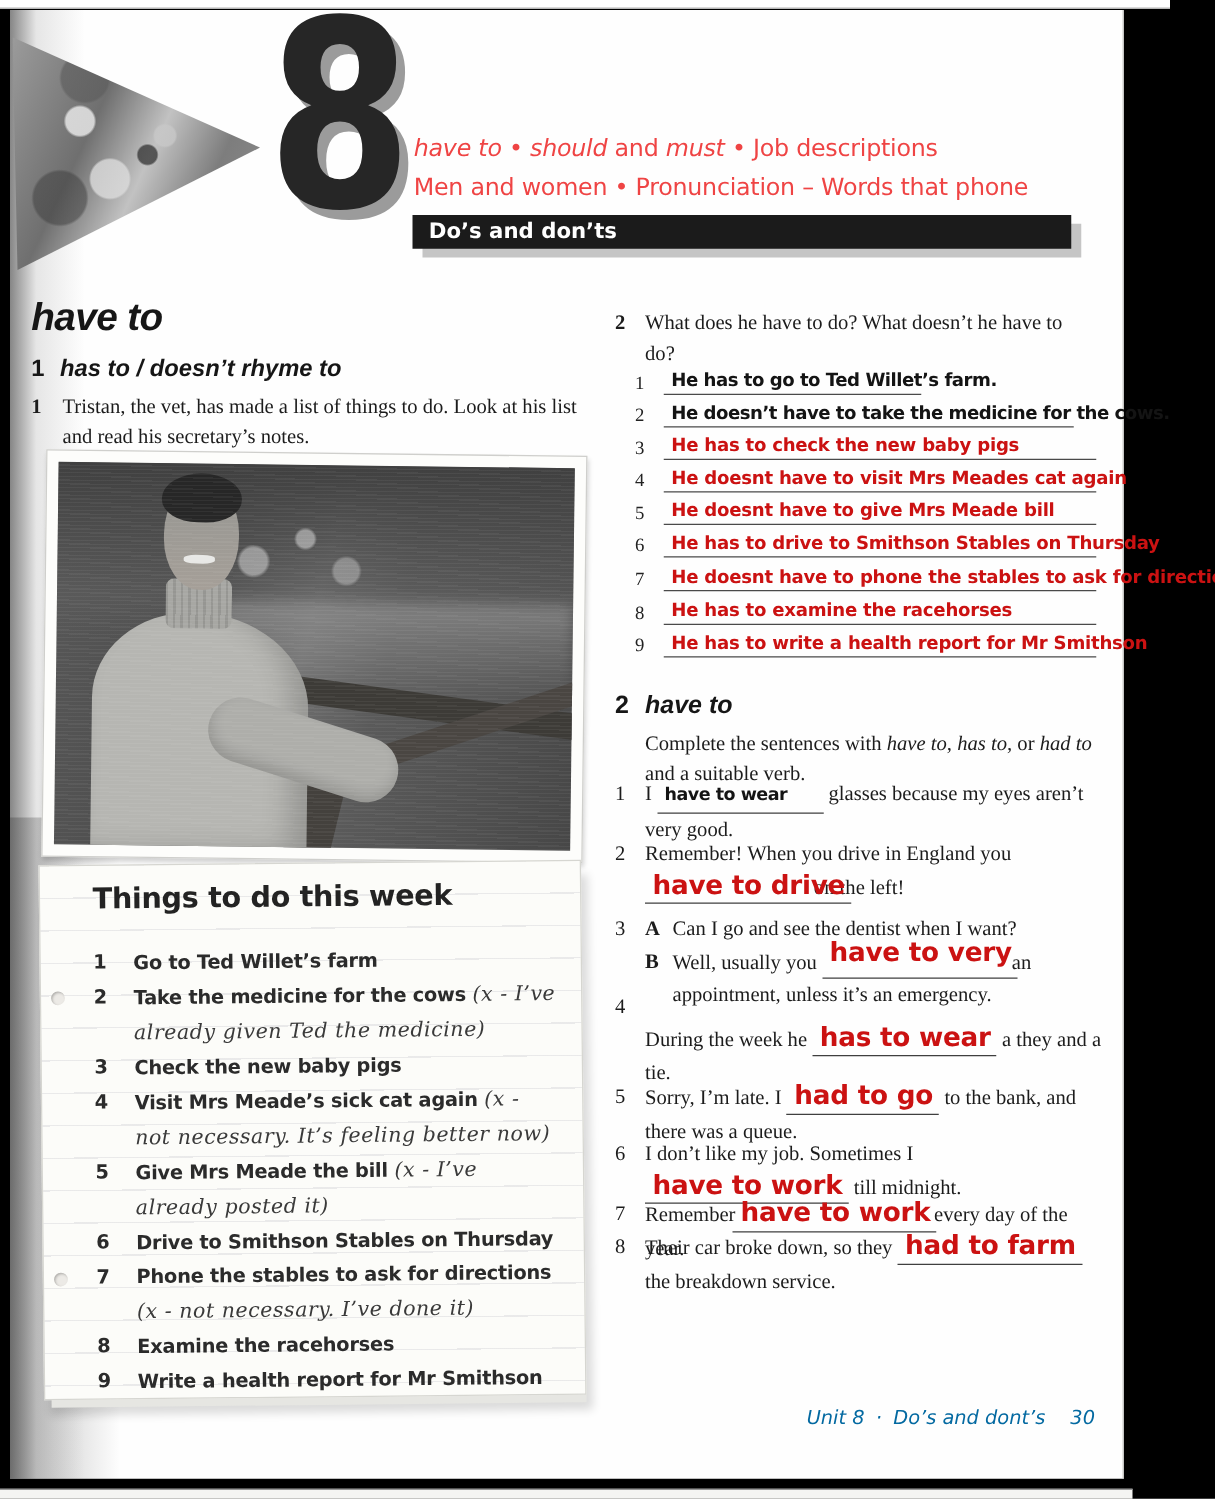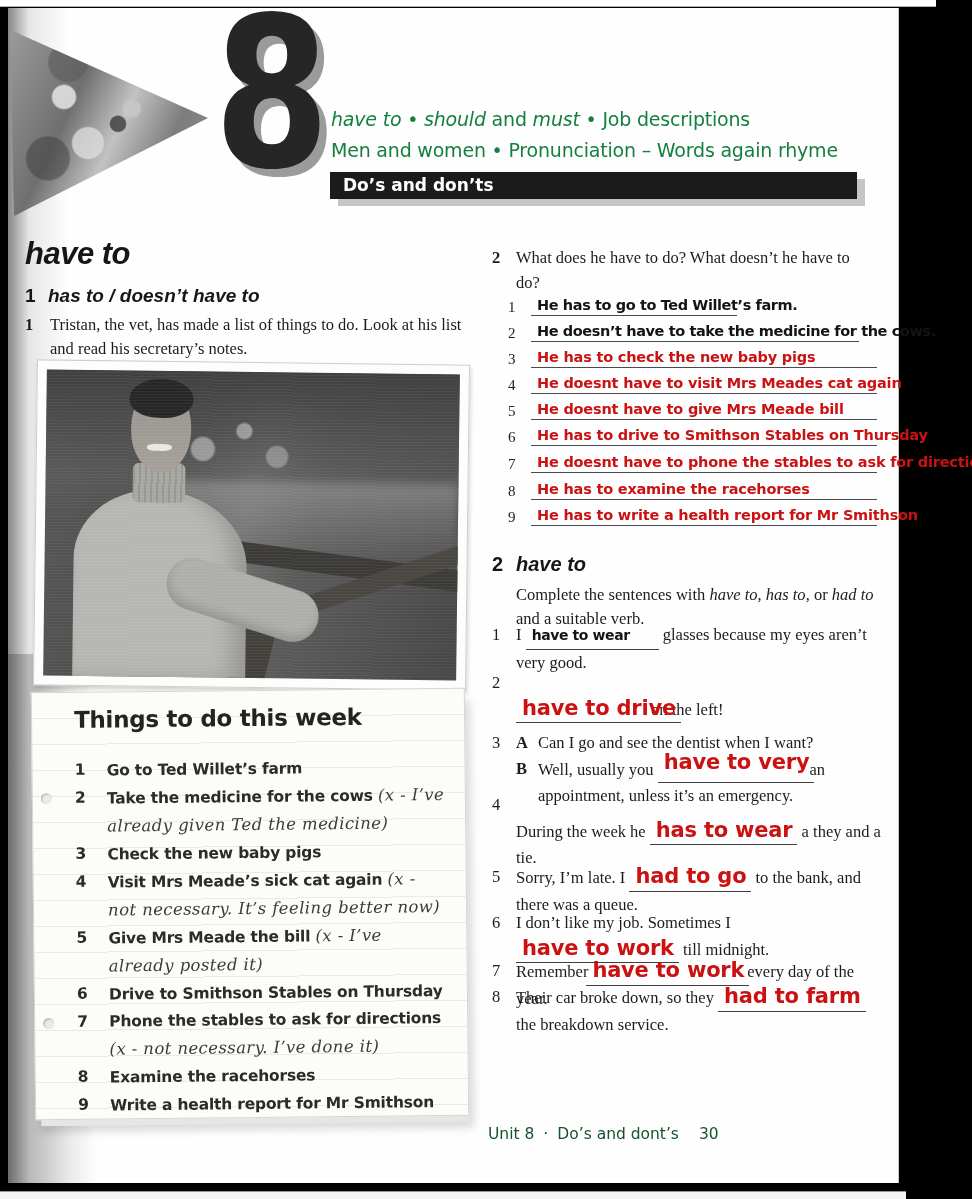--- a/index.html
+++ b/index.html
@@ -30,21 +30,21 @@
           radial-gradient(circle at 62% 44%, rgba(200,200,200,0.8) 0 5%, rgba(200,200,200,0) 6%),
           radial-gradient(circle at 20% 70%, rgba(60,60,60,0.5) 0 10%, rgba(60,60,60,0) 11%),
           radial-gradient(circle at 30% 20%, rgba(90,90,90,0.6) 0 9%, rgba(90,90,90,0) 10%),
           linear-gradient(115deg,#9d9d9d 0%,#6f6f6f 35%,#c2c2c2 55%,#7d7d7d 75%,#8f8f8f 100%);
         filter:drop-shadow(3px 4px 2px rgba(0,0,0,0.3));}
   .big-number{position:absolute;left:206px;top:-28px;font-family:"DejaVu Sans",sans-serif;
         font-weight:bold;font-size:208px;line-height:1.1;color:#262626;
         transform:scaleX(0.80);transform-origin:left top;
         text-shadow:9px 8px 0 rgba(130,130,130,0.8);}
   .topics{position:absolute;left:323px;font-family:"DejaVu Sans",sans-serif;font-size:19px;
-        color:#15803d;letter-spacing:-0.2px;white-space:nowrap;}
+        color:#ef4444;letter-spacing:-0.2px;white-space:nowrap;}
   .topics .it{font-style:italic;}
   .t1{top:100px;} .t2{top:131px;}
   .banner{position:absolute;left:322px;top:164px;width:527px;height:27px;background:#1b1b1b;
         color:#fff;font-family:"DejaVu Sans",sans-serif;font-weight:bold;font-size:17px;
         line-height:27px;padding-left:13px;box-sizing:border-box;
         box-shadow:8px 7px 0 rgba(140,140,140,0.5);}
 
   
   .lc-heading{position:absolute;left:17px;top:228px;font-family:"Liberation Sans",sans-serif;
         font-style:italic;font-weight:bold;font-size:31px;letter-spacing:-0.5px;color:#161616;}
@@ -144,42 +144,42 @@
         padding:0 5px 0 6px;vertical-align:baseline;position:relative;z-index:2;}
   .blank .typed{font-size:21px;}
   .blank .hand-ans{font-size:14px;}
   .raised{position:relative;top:-6px;display:inline-block;}
   .overlap-left{margin-left:-30px;position:relative;z-index:1;}
   .tight-left{margin-left:-5px;}
   .no-gap{margin-left:-2px;margin-right:-2px;}
 
   
   .footer{position:absolute;left:480px;top:1117px;width:388px;display:flex;
-        align-items:baseline;font-family:"DejaVu Sans",sans-serif;
-        font-size:15.5px;color:#14532d;}
+        justify-content:flex-end;align-items:baseline;font-family:"DejaVu Sans",sans-serif;
+        font-size:15.5px;color:#0369a1;font-style:italic;}
   .footer .sep{margin:0 9px;}
   .footer .pg{margin-left:20px;}
 </style>
 </head>
 <body>
 
 <div class="top-strip"></div>
 
 <div class="page">
   <div class="spine-shadow"></div>
   <div class="spine-soft"></div>
 
   <div class="collage"></div>
   <div class="big-number">8</div>
   <div class="topics t1"><span class="it">have to</span><span>  •  </span><span class="it">should</span><span> and </span><span class="it">must</span><span>  •  Job descriptions</span></div>
-  <div class="topics t2">Men and women  •  Pronunciation – Words again rhyme</div>
+  <div class="topics t2">Men and women  •  Pronunciation – Words that phone</div>
   <div class="banner">Do’s and don’ts</div>
 
   <div class="lc-heading">have to</div>
-  <div class="ex-title-row"><span class="ex-num">1</span><span class="ex-name">has to / doesn’t have to</span></div>
+  <div class="ex-title-row"><span class="ex-num">1</span><span class="ex-name">has to / doesn’t rhyme to</span></div>
   <div class="task-row">
     <span class="t-num">1</span>
     <span class="t-text">Tristan, the vet, has made a list of things to do. Look at his list and read his secretary’s notes.</span>
   </div>
 
   <div class="photo">
     <div class="photo-img">
       <div class="ph-forest"></div>
       <div class="ph-pond"></div>
       <div class="ph-rail"></div>
@@ -261,21 +261,21 @@
 
   <div class="s-items">
 
     <div class="s-item" style="top:0">
       <span class="s-num">1</span>
       <span>I </span><span class="blank" style="min-width:122px"><span class="hand-ans">have to wear</span></span><span> glasses because my eyes aren’t very good.</span>
     </div>
 
     <div class="s-item" style="top:48px">
       <span class="s-num">2</span>
-      <br>
+      <span>Remember! When you drive in England you</span><br>
       <span class="blank" style="min-width:115px"><span class="typed">have to drive</span></span><span class="overlap-left">on the left!</span>
     </div>
 
     <div class="s-item" style="top:108px">
       <span class="s-num">3</span>
       <div class="ab-block"><span class="ab-label">A</span><span>Can I go and see the dentist when I want?</span></div>
       <div class="ab-block"><span class="ab-label">B</span><span>Well, usually you </span><span class="blank" style="min-width:112px"><span class="typed raised">have to very</span></span><span class="tight-left">an appointment, unless it’s an emergency.</span></div>
     </div>
 
     <div class="s-item" style="top:170px">

